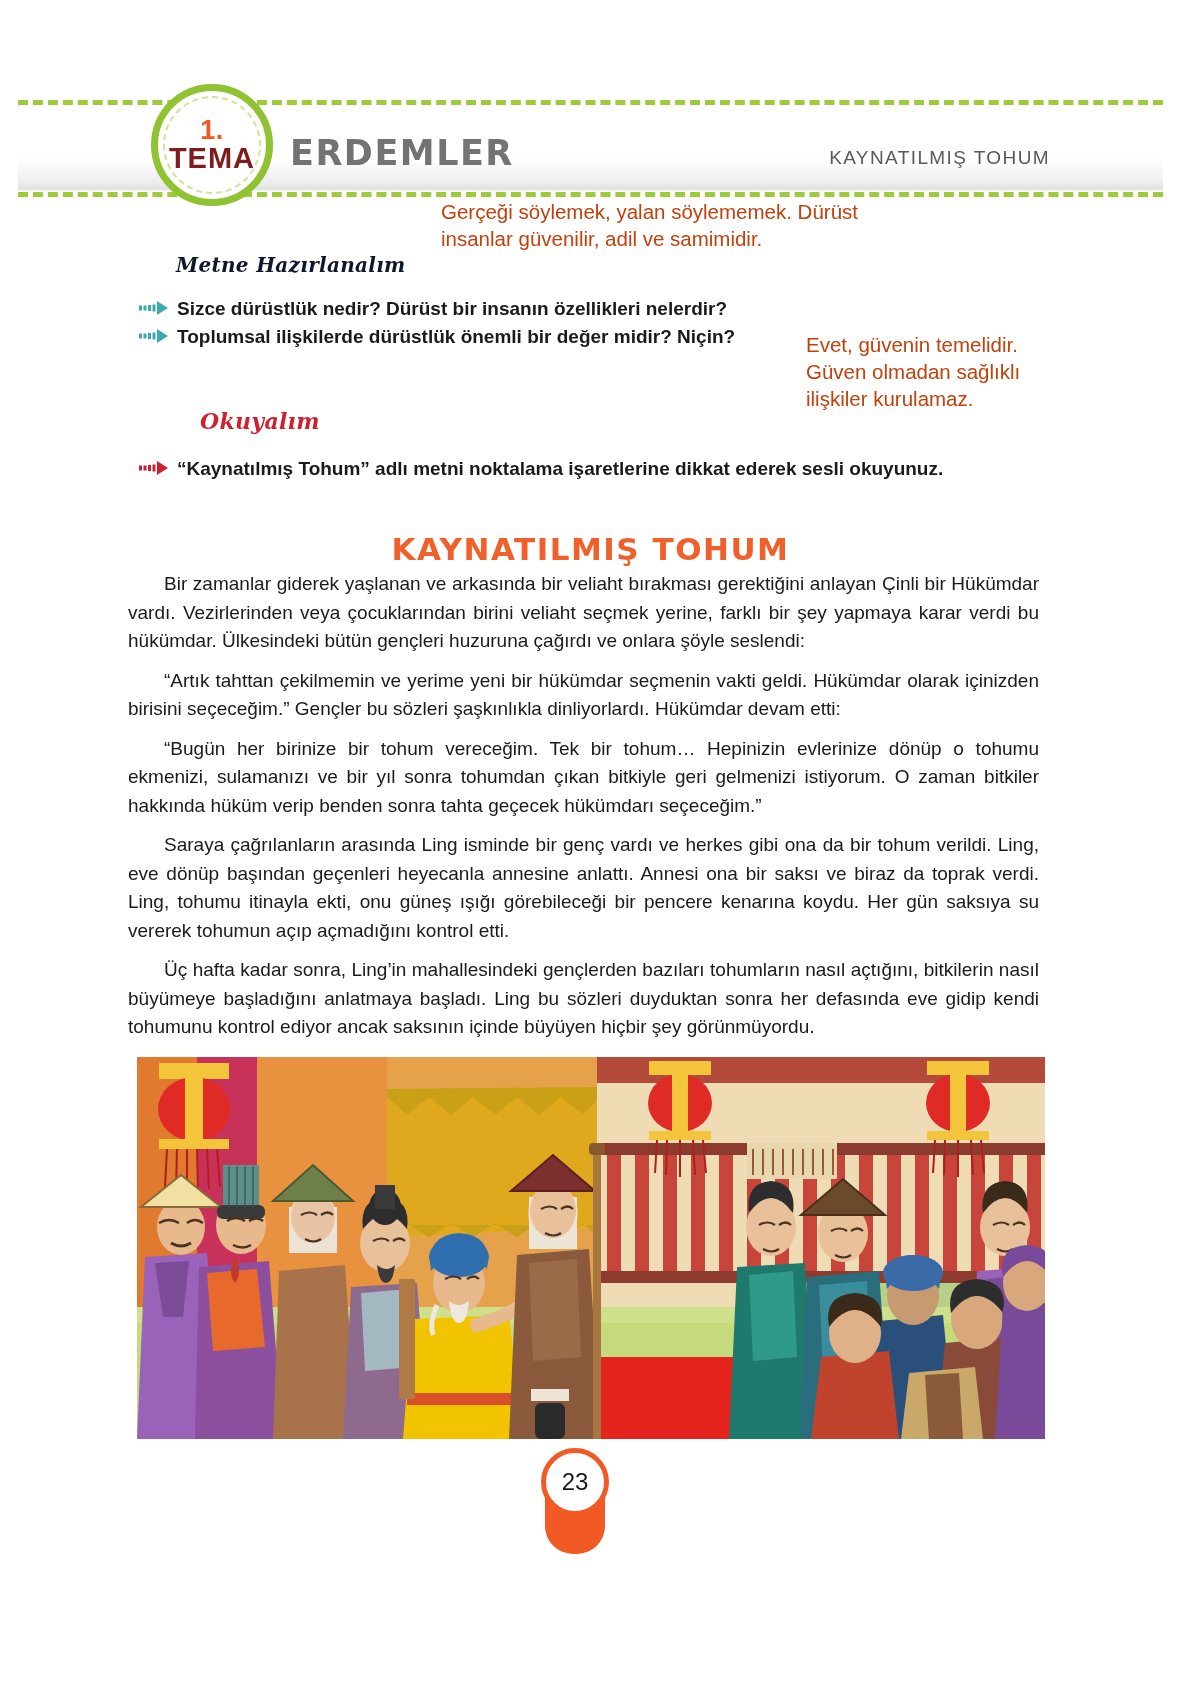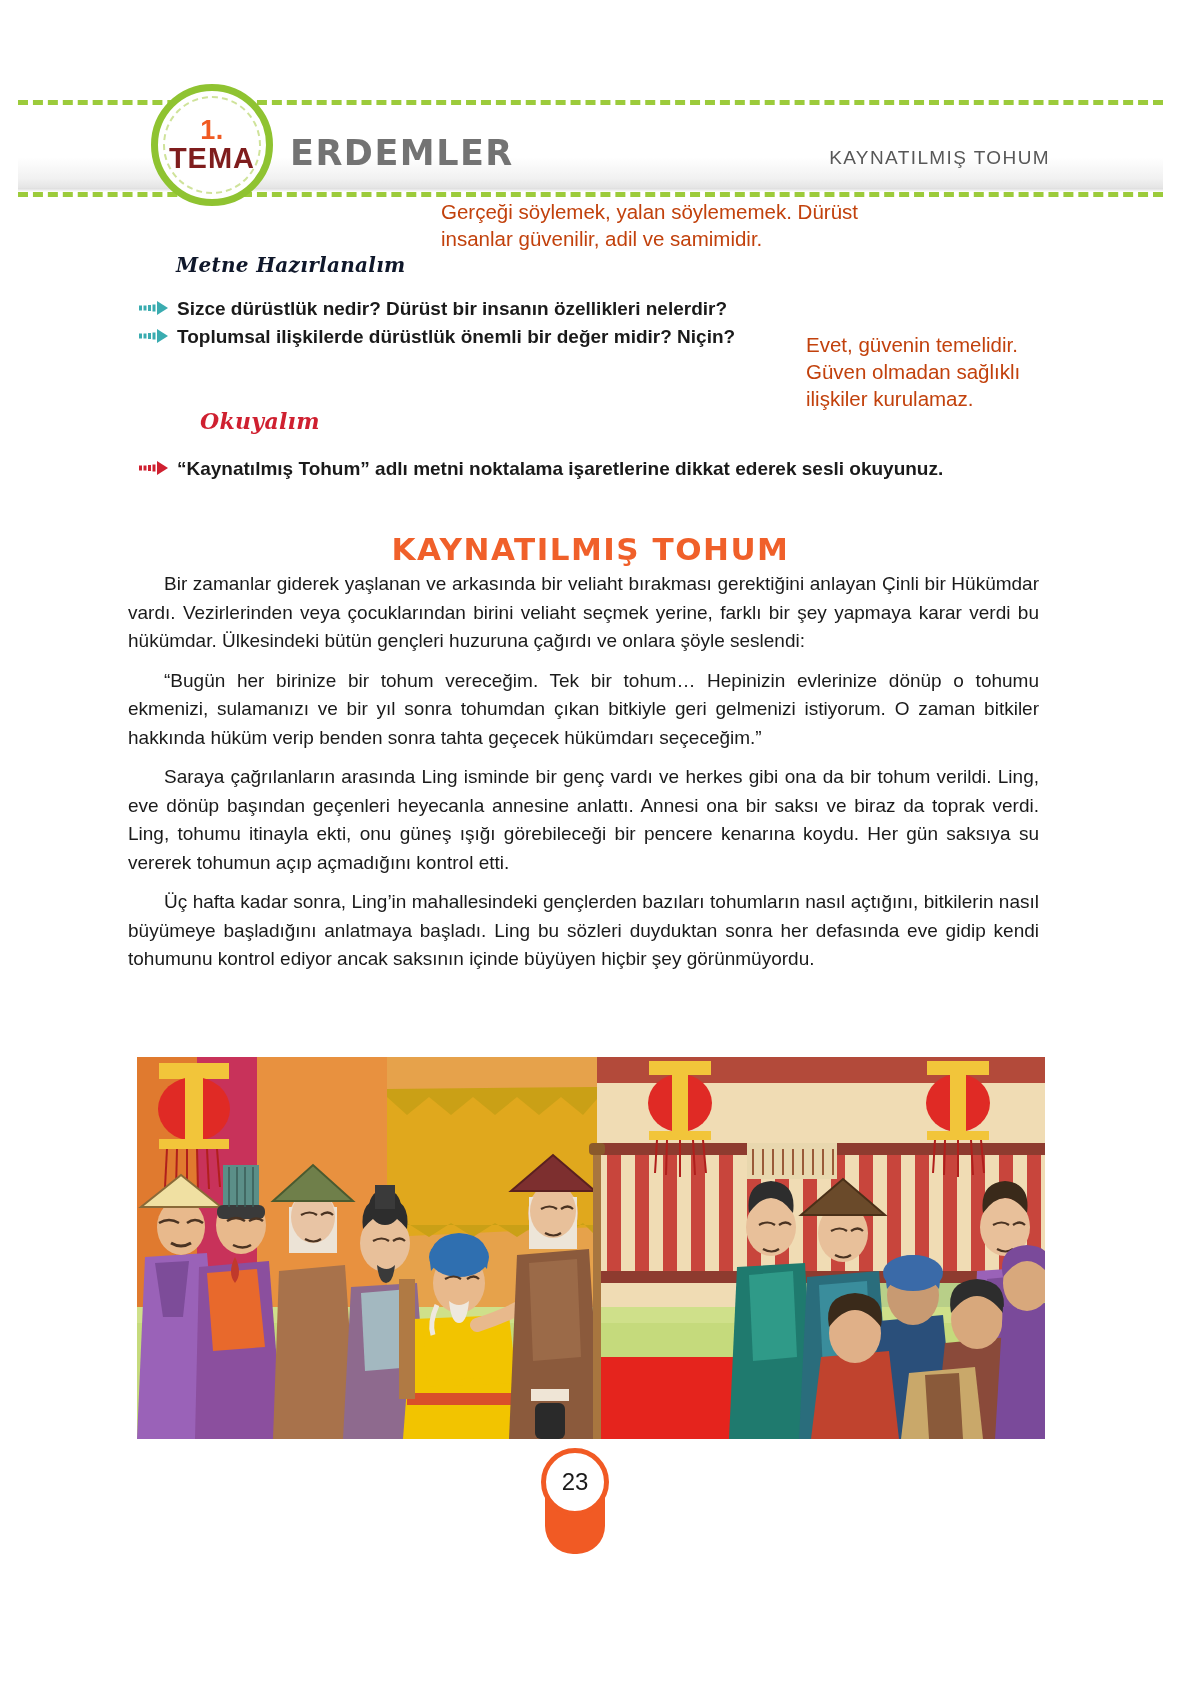--- a/index.html
+++ b/index.html
@@ -193,20 +193,21 @@
     <rect x="13.5" y="5.5" width="3" height="7" fill="#cf2030"></rect>
     <polygon points="18,2 29,9 18,16" fill="#cf2030"></polygon>
   </svg>
   <div class="bullet-text"><span class="reg">“Kaynatılmış Tohum”</span><span> adlı metni noktalama işaretlerine dikkat ederek sesli okuyunuz.</span></div>
 </div>
 
 <div class="story-title">KAYNATILMIŞ TOHUM</div>
 
 <div class="story-body">
   <p>Bir zamanlar giderek yaşlanan ve arkasında bir veliaht bırakması gerektiğini anlayan Çinli bir Hükümdar vardı. Vezirlerinden veya çocuklarından birini veliaht seçmek yerine, farklı bir şey yapmaya karar verdi bu hükümdar. Ülkesindeki bütün gençleri huzuruna çağırdı ve onlara şöyle seslendi:</p>
+  <p>“Artık tahttan çekilmemin ve yerime yeni bir hükümdar seçmenin vakti geldi. Hükümdar olarak içinizden birisini seçeceğim.” Gençler bu sözleri şaşkınlıkla dinliyorlardı. Hükümdar devam etti:</p>
   <p>“Bugün her birinize bir tohum vereceğim. Tek bir tohum… Hepinizin evlerinize dönüp o tohumu ekmenizi, sulamanızı ve bir yıl sonra tohumdan çıkan bitkiyle geri gelmenizi istiyorum. O zaman bitkiler hakkında hüküm verip benden sonra tahta geçecek hükümdarı seçeceğim.”</p>
   <p>Saraya çağrılanların arasında Ling isminde bir genç vardı ve herkes gibi ona da bir tohum verildi. Ling, eve dönüp başından geçenleri heyecanla annesine anlattı. Annesi ona bir saksı ve biraz da toprak verdi. Ling, tohumu itinayla ekti, onu güneş ışığı görebileceği bir pencere kenarına koydu. Her gün saksıya su vererek tohumun açıp açmadığını kontrol etti.</p>
   <p>Üç hafta kadar sonra, Ling’in mahallesindeki gençlerden bazıları tohumların nasıl açtığını, bitkilerin nasıl büyümeye başladığını anlatmaya başladı. Ling bu sözleri duyduktan sonra her defasında eve gidip kendi tohumunu kontrol ediyor ancak saksının içinde büyüyen hiçbir şey görünmüyordu.</p>
 </div>
 
 <div class="illus">
   <svg viewBox="0 0 908 382" width="908" height="382">
 
     <rect x="0" y="0" width="908" height="382" fill="#e9c893"></rect>
     <rect x="0" y="0" width="120" height="250" fill="#e07a2f"></rect>

